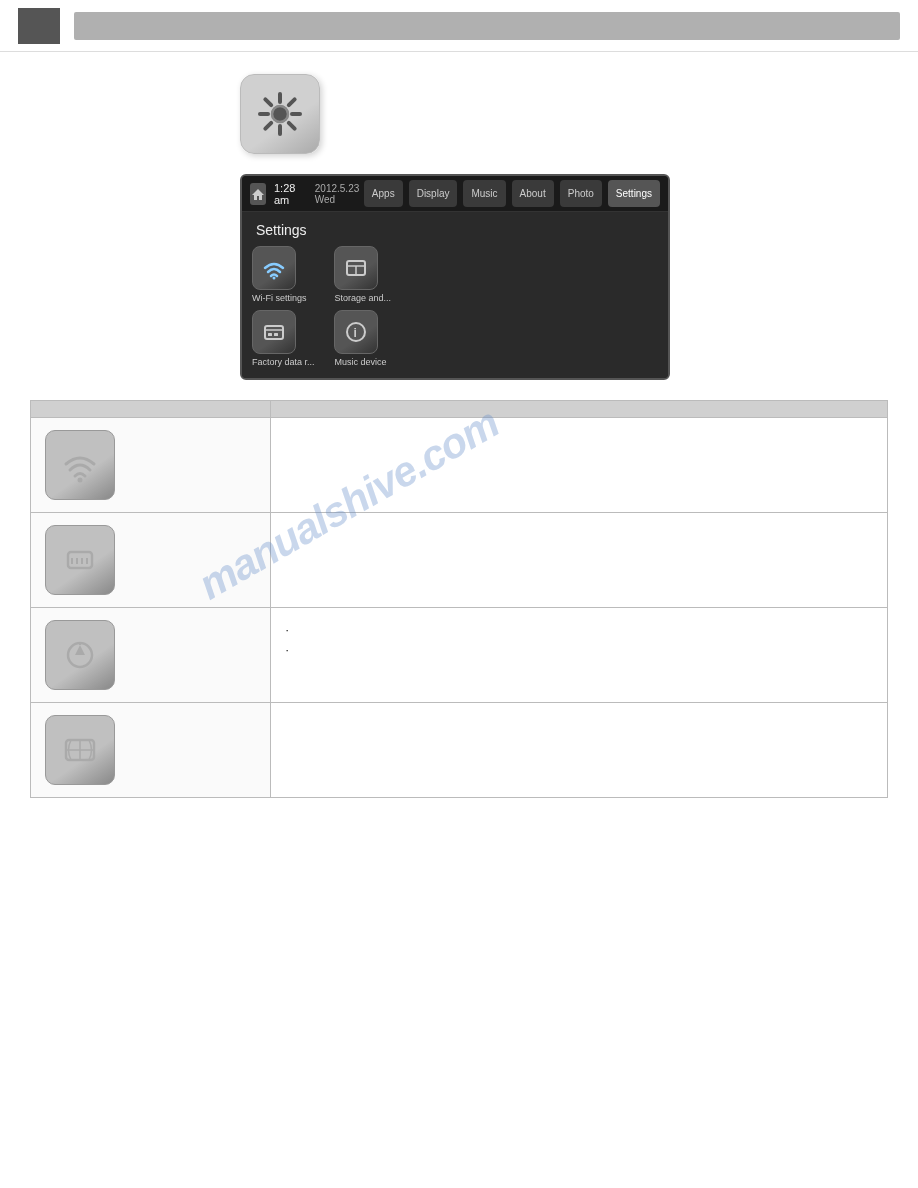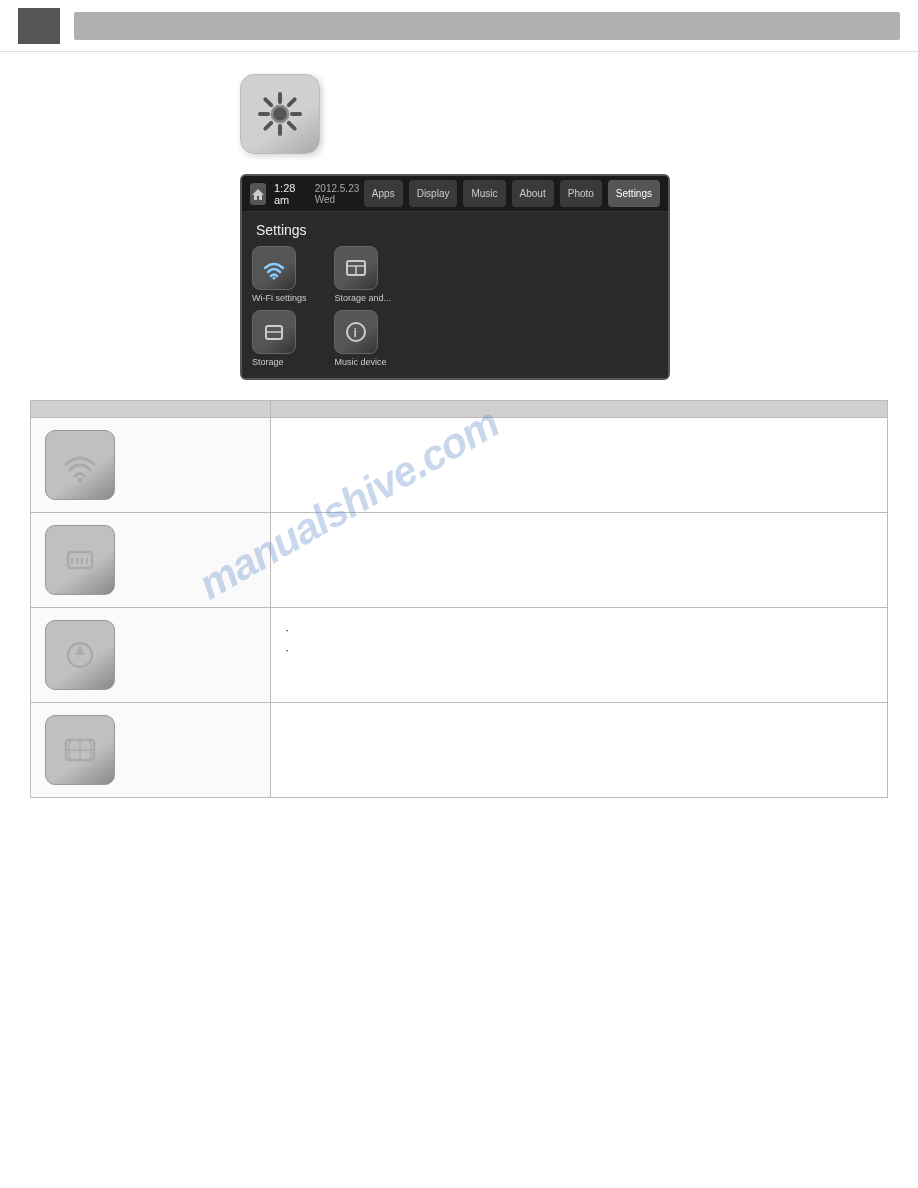--- a/index.html
+++ b/index.html
@@ -279,30 +279,32 @@
             </svg>
           </div>
           <span class="screen-item-label">Storage and...</span>
         </div>
 
 
       </div>
 
       <div class="screen-grid" style="margin-top:6px;">
 
-
         <div class="screen-item">
           <div class="screen-item-icon">
             <svg viewBox="0 0 26 26" fill="none">
-              <rect x="5" y="7" width="16" height="13" rx="2" stroke="#ccc" stroke-width="2"></rect>
-              <line x1="5" y1="13" x2="21" y2="13" stroke="#ccc" stroke-width="1.5"></line>
+              <rect x="4" y="7" width="18" height="13" rx="2" stroke="#ccc" stroke-width="2"></rect>
+              <line x1="4" y1="11" x2="22" y2="11" stroke="#ccc" stroke-width="1.5"></line>
+              <rect x="7" y="14" width="4" height="3" rx="0.5" fill="#ccc"></rect>
+              <rect x="13" y="14" width="4" height="3" rx="0.5" fill="#ccc"></rect>
             </svg>
           </div>
-          <span class="screen-item-label">Storage</span>
+          <span class="screen-item-label">Factory data r...</span>
         </div>
+
 
 
         <div class="screen-item">
           <div class="screen-item-icon">
             <svg viewBox="0 0 26 26" fill="none">
               <circle cx="13" cy="13" r="9" stroke="#ccc" stroke-width="2"></circle>
               <text x="10.5" y="18" font-size="12" fill="#ccc" font-weight="bold">i</text>
             </svg>
           </div>
           <span class="screen-item-label">Music device</span>

